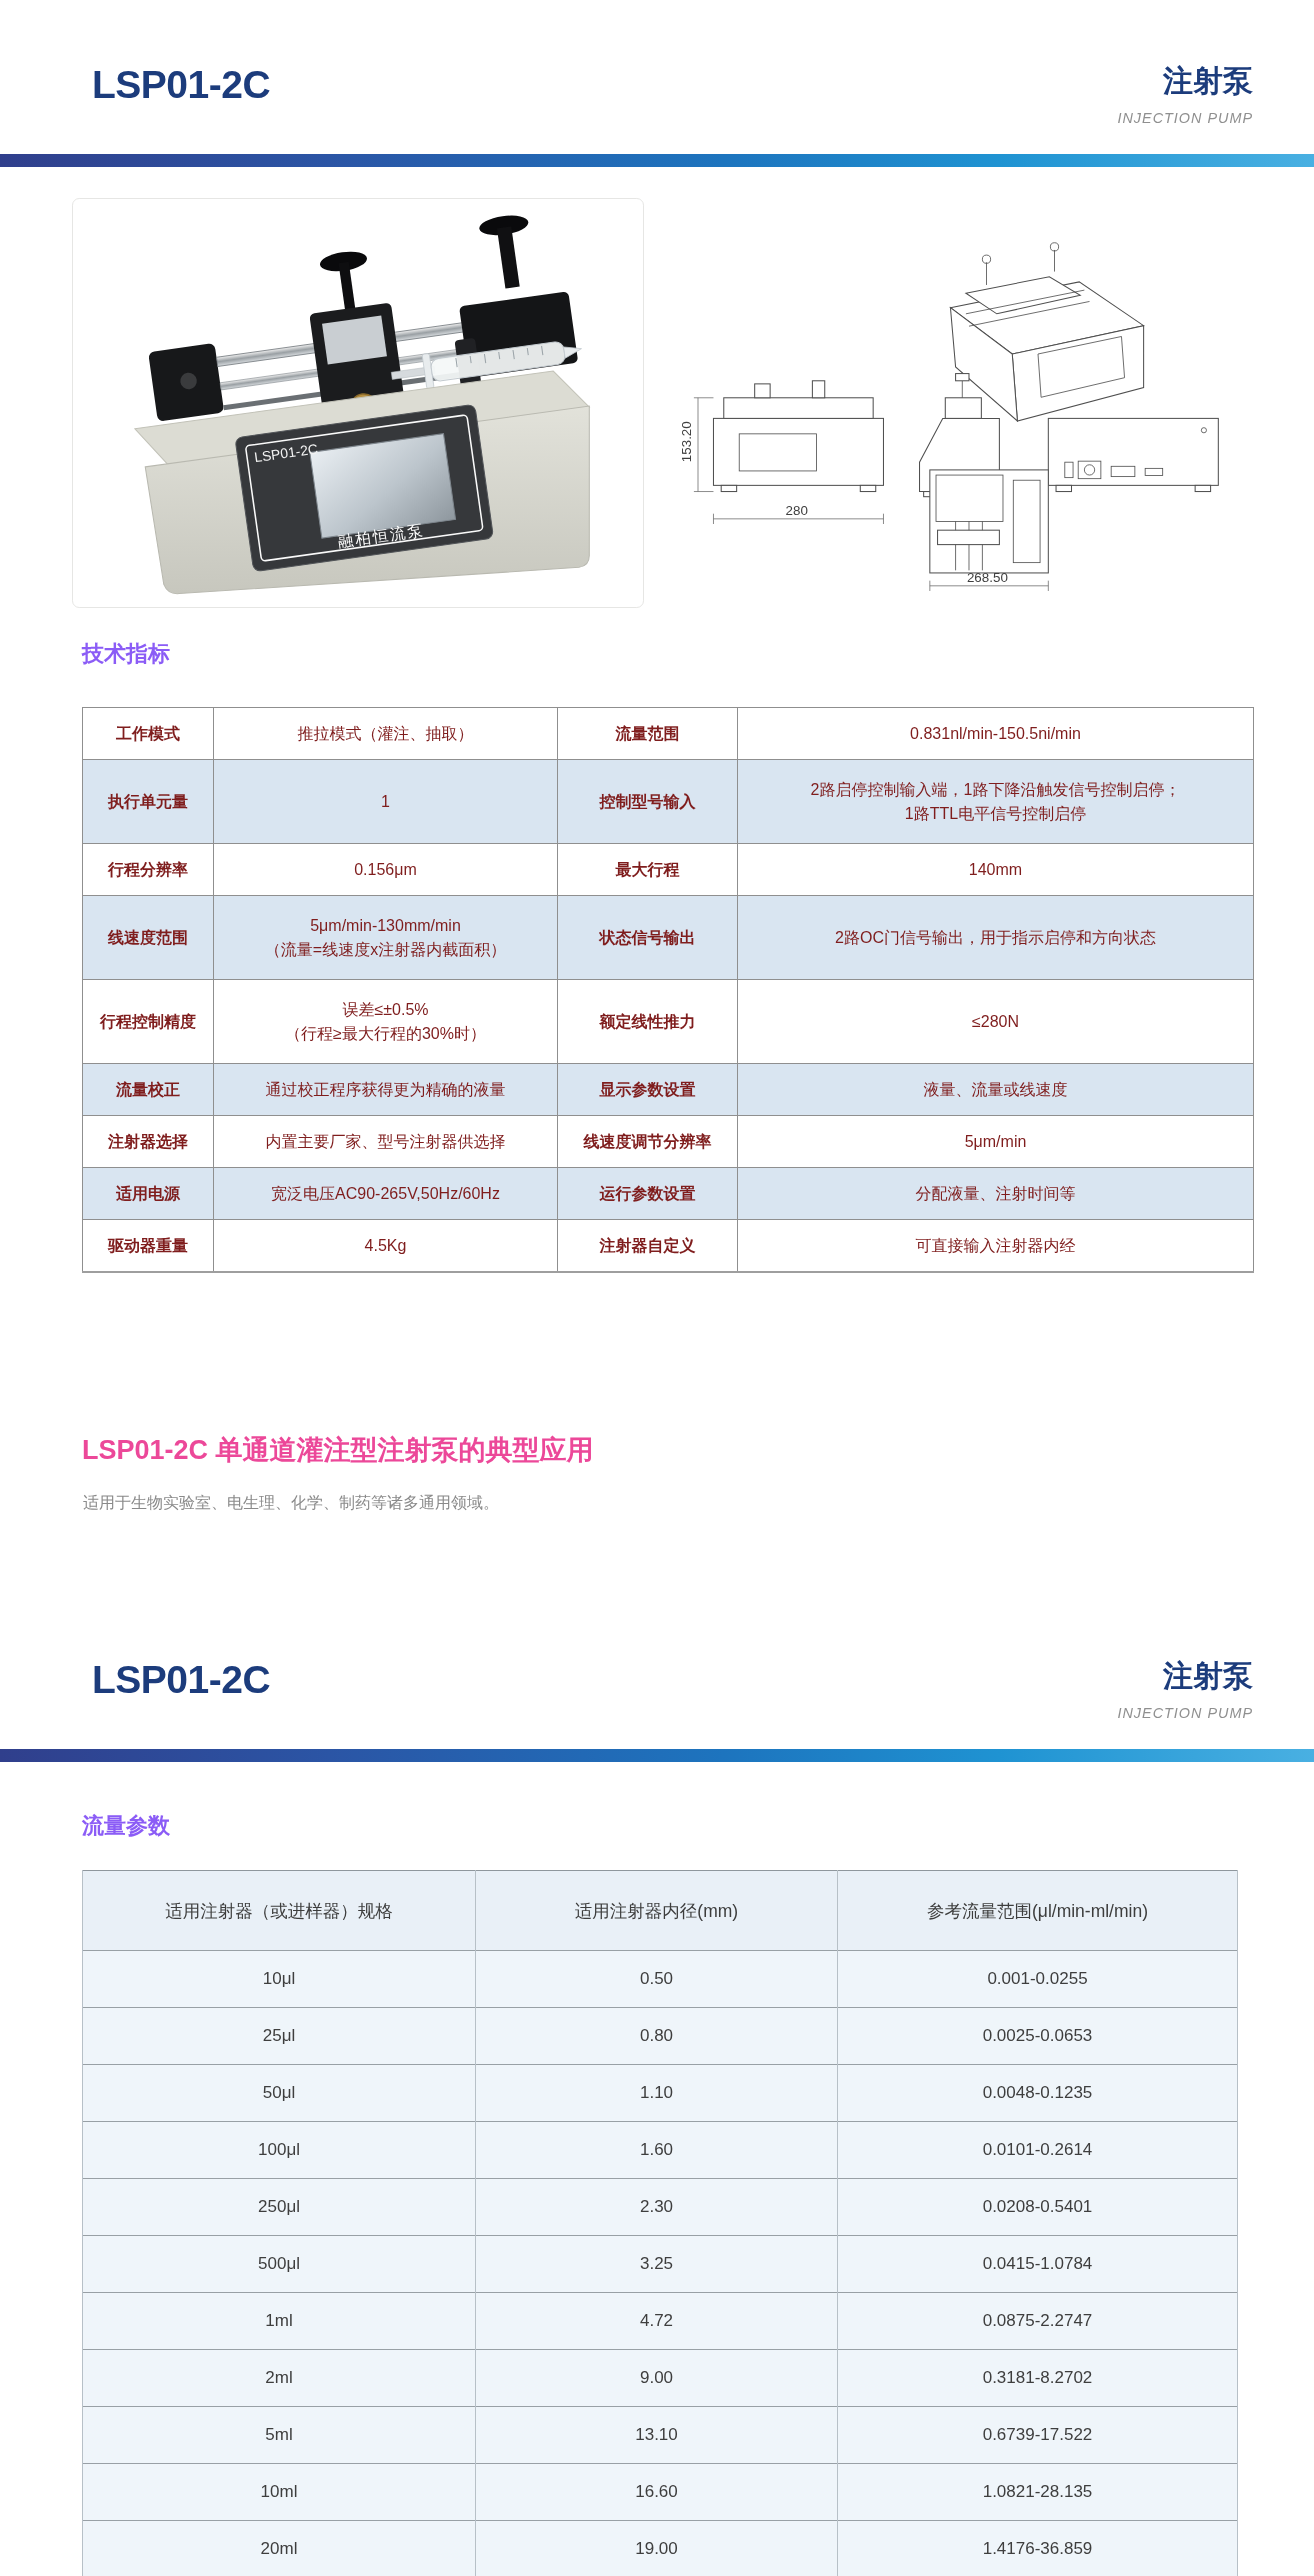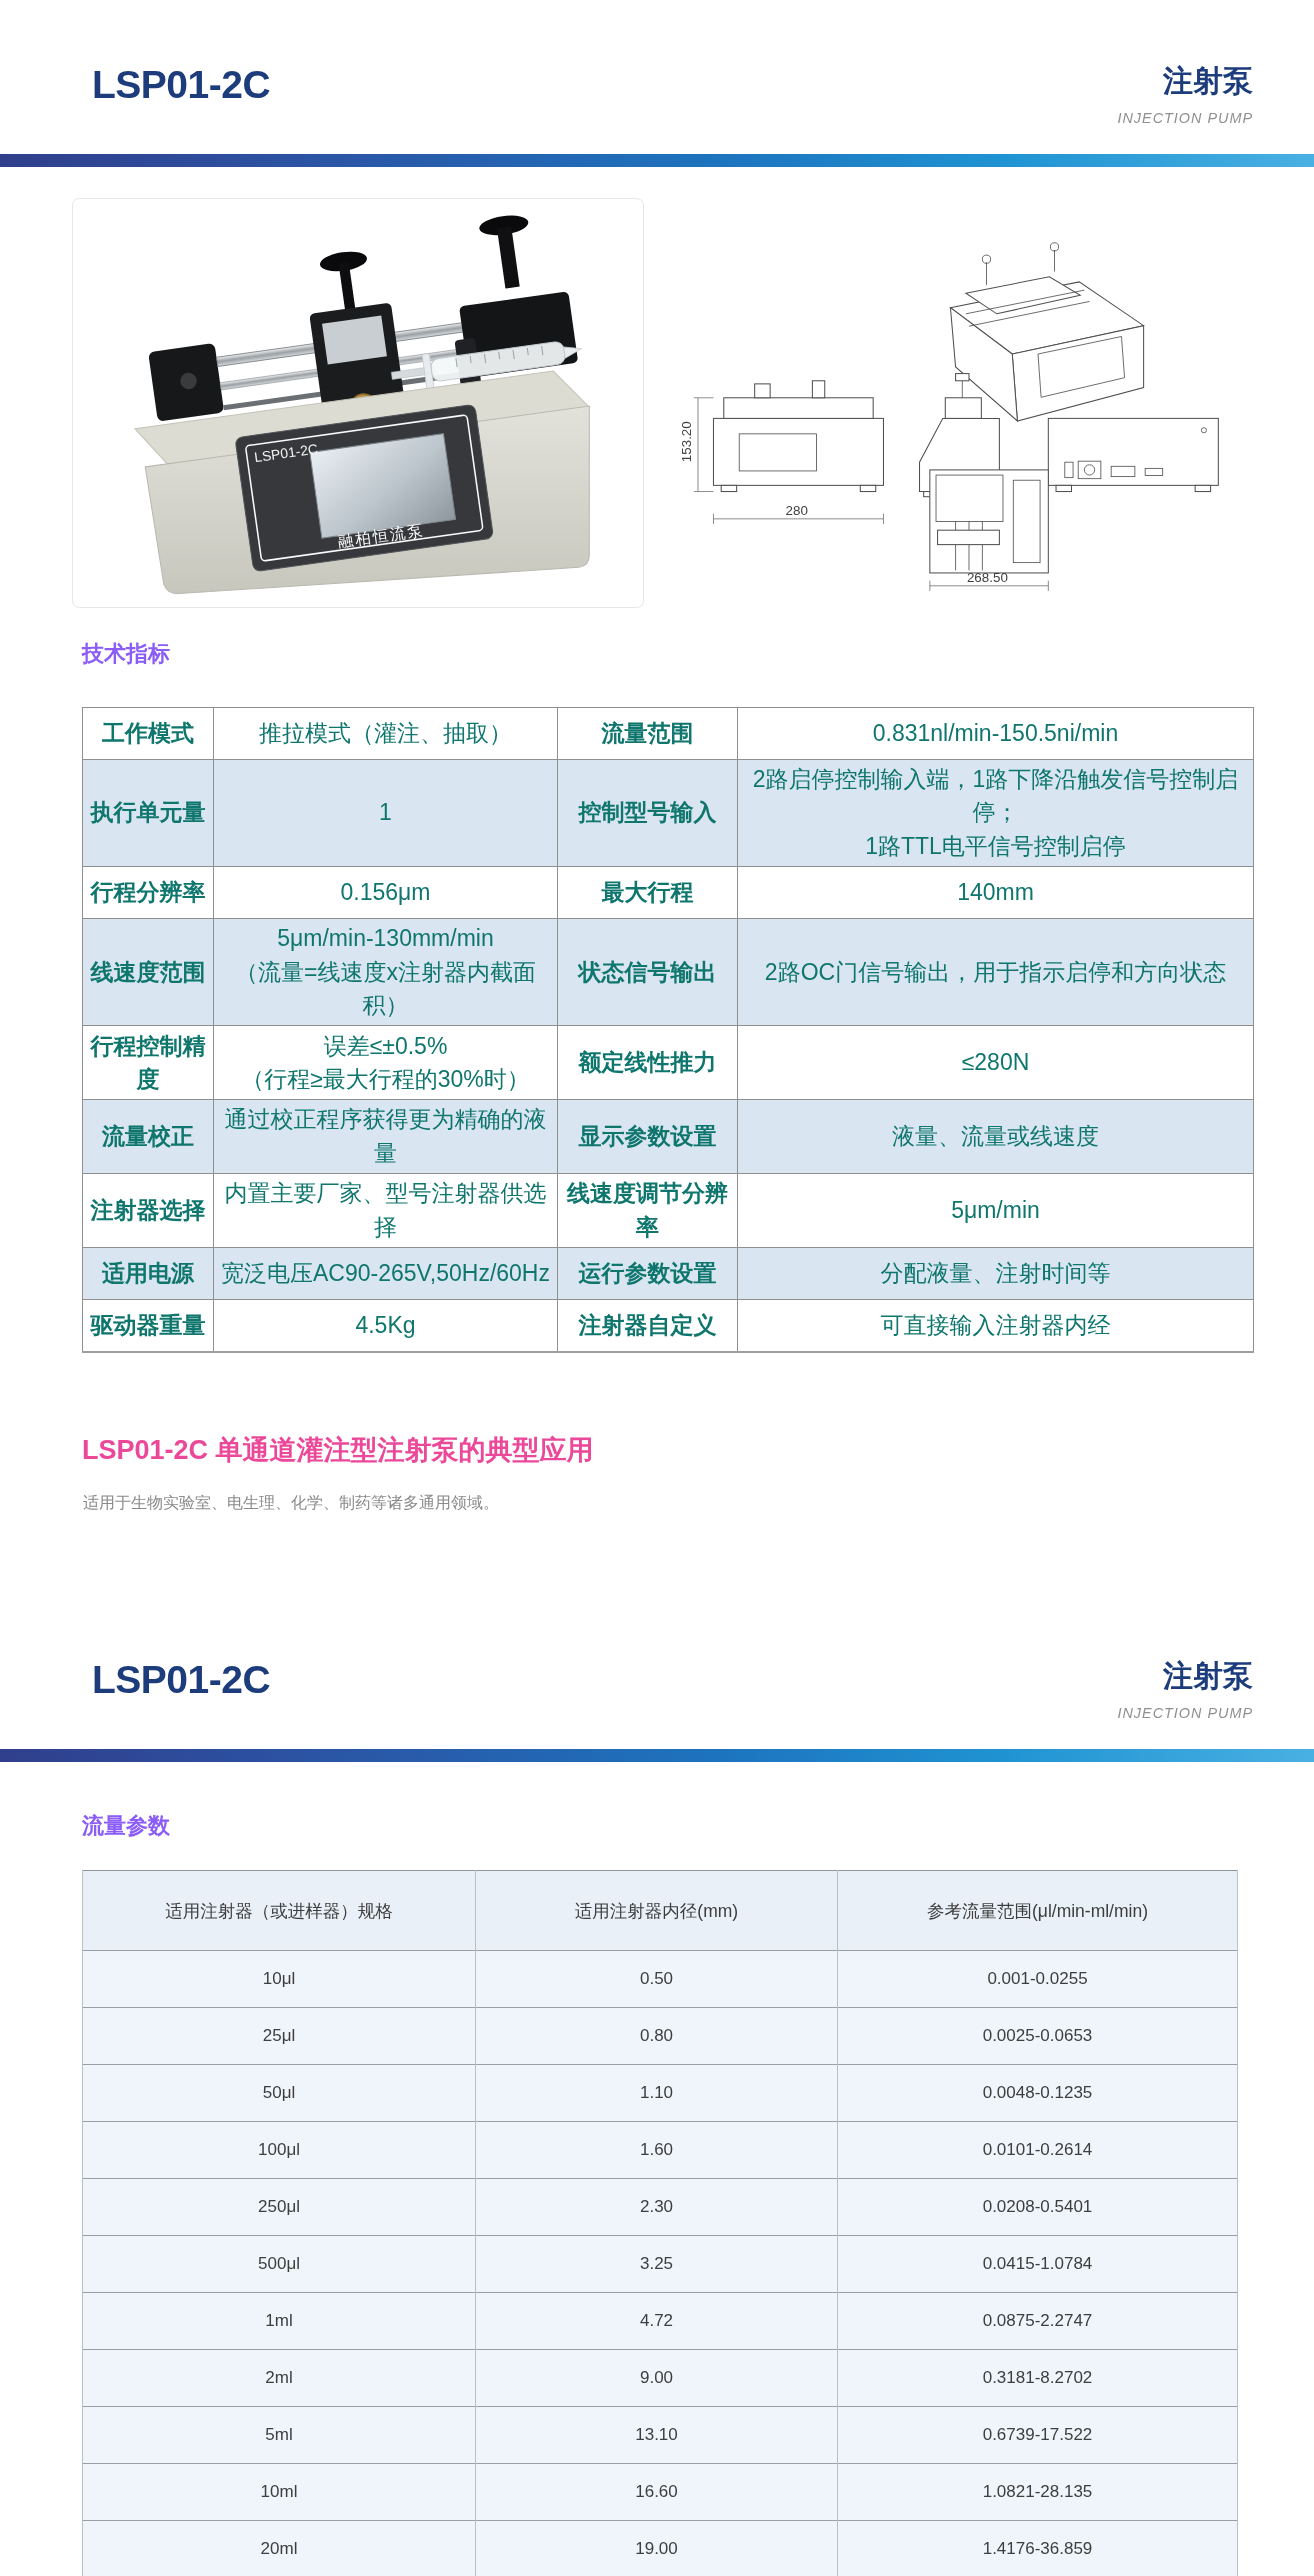--- a/index.html
+++ b/index.html
@@ -29,25 +29,25 @@
   .drawings{position:absolute;left:675px;top:184px;width:623px;height:408px;text-decoration:underline;}
   .drawings svg{display:block;width:100%;height:100%;}
   .ln{fill:#ffffff;stroke:#4f4f4f;stroke-width:2;}
   .ln2{fill:none;stroke:#4f4f4f;stroke-width:1.6;}
   .dim{stroke:#6a6a6a;stroke-width:1.5;}
   .dimtxt{fill:#3f3f3f;font-size:26px;}
 
   
   .t1{position:absolute;left:82px;top:707px;width:1172px;border-collapse:collapse;table-layout:fixed;
       background:#fff;border-bottom:2.6px solid #9e9e9e;}
-  .t1 td{border:0.5px solid #8f8f8f;text-align:center;vertical-align:middle;font-size:23px;color:#0f766e;
+  .t1 td{border:0.5px solid #8f8f8f;text-align:center;vertical-align:middle;font-size:16px;color:#7f1d1d;
          white-space:pre-line;padding:3.1px 6.2px;line-height:1.45;}
   .t1 td.key{font-weight:bold;}
   .t1 tr{height:52px;}
-  .t1 tr.tall{height:70px;}
+  .t1 tr.tall{height:84px;}
   .t1 tr:nth-child(even){background:#d9e5f1;}
 
   .app-text{position:absolute;left:83px;top:1493px;margin:0;font-size:16px;color:#8a8a8a;}
 
   
   .t2{position:absolute;left:82px;top:1870px;width:1154px;border-collapse:collapse;table-layout:fixed;
       background:#eff5fa;border-top:1.5px solid #8f979d;border-bottom:3.1px solid #9aa2a7;}
   .t2 th{height:77px;font-size:17.5px;font-weight:normal;color:#3d3d3d;background:#e9f0f7;
          border-left:0.5px solid #b7c0c7;border-right:0.5px solid #b7c0c7;}
   .t2 td{height:54px;font-size:17px;color:#3e3e3e;text-align:center;vertical-align:middle;

